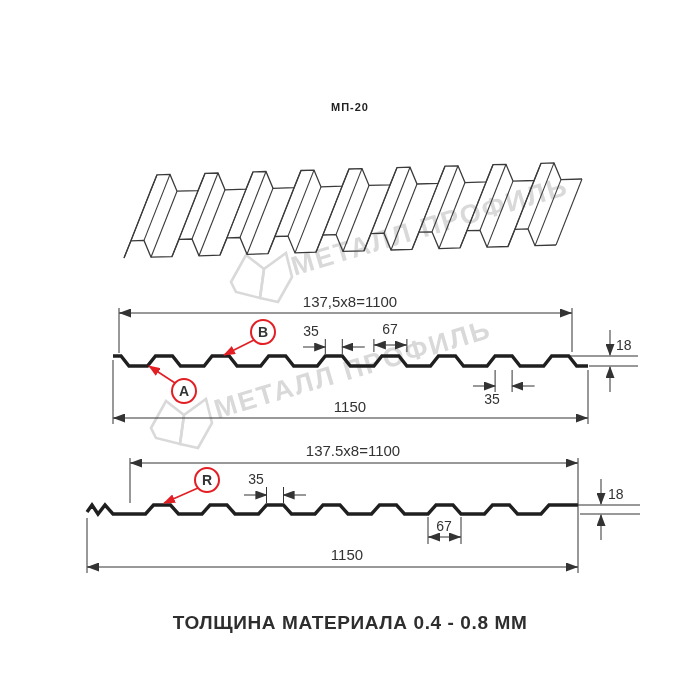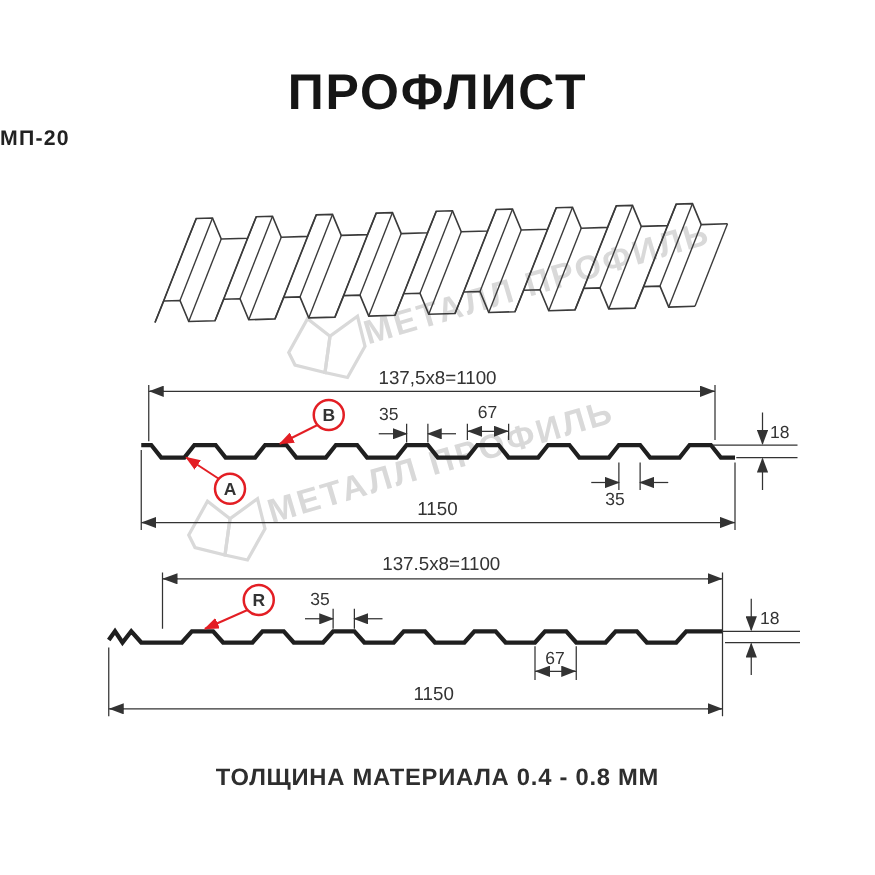--- a/index.html
+++ b/index.html
@@ -5,22 +5,22 @@
   html,body{margin:0;padding:0;background:#fff;}
   .canvas{
     position:relative;width:700px;height:700px;background:#ffffff;
     font-family:"Liberation Sans",sans-serif;overflow:hidden;
   }
   .title{
     position:absolute;top:52px;left:0;width:100%;text-align:center;
     font-size:40px;font-weight:800;letter-spacing:1.5px;color:#161616;z-index:3;
   }
   .subtitle{
-    position:absolute;top:101px;left:0;width:100%;text-align:left;
-    font-size:17px;font-weight:700;letter-spacing:1px;color:#222;z-index:3;
+    position:absolute;top:101px;left:0;width:100%;text-align:center;
+    font-size:11px;font-weight:700;letter-spacing:1px;color:#222;z-index:3;
   }
   .footer-note{
     position:absolute;top:612px;left:0;width:100%;text-align:center;
     font-size:19px;font-weight:700;letter-spacing:0.6px;color:#2e2e2e;z-index:3;
   }
   .watermark{position:absolute;z-index:1;color:#d9d9d9;}
   .wm-text{
     position:absolute;white-space:nowrap;font-size:27px;font-weight:700;
     letter-spacing:2px;transform-origin:0 50%;
   }
@@ -33,21 +33,20 @@
   svg text{font-family:"Liberation Sans",sans-serif;fill:#333;}
   .dim-label{font-size:15px;}
   .dim-label-sm{font-size:14px;}
   .marker-letter{font-size:14px;font-weight:700;}
 </style>
 </head>
 <body>
 
 <div class="canvas">
 
-  <div class="title">ПРОФЛИСТ</div>
   <div class="subtitle">МП-20</div>
 
   <div class="watermark">
     <svg class="wm-logo wm1-logo" width="68" height="54" viewBox="0 0 68 54">
       <path d="M3,32 L18,5 L36,19 L32,48 L8,42 Z" fill="none" stroke="#d9d9d9" stroke-width="2.6"></path>
       <path d="M32,48 L36,19 L58,3 L64,27 L50,52 Z" fill="none" stroke="#d9d9d9" stroke-width="2.6"></path>
     </svg>
     <span class="wm-text wm1-text">МЕТАЛЛ ПРОФИЛЬ</span>
   </div>
 

